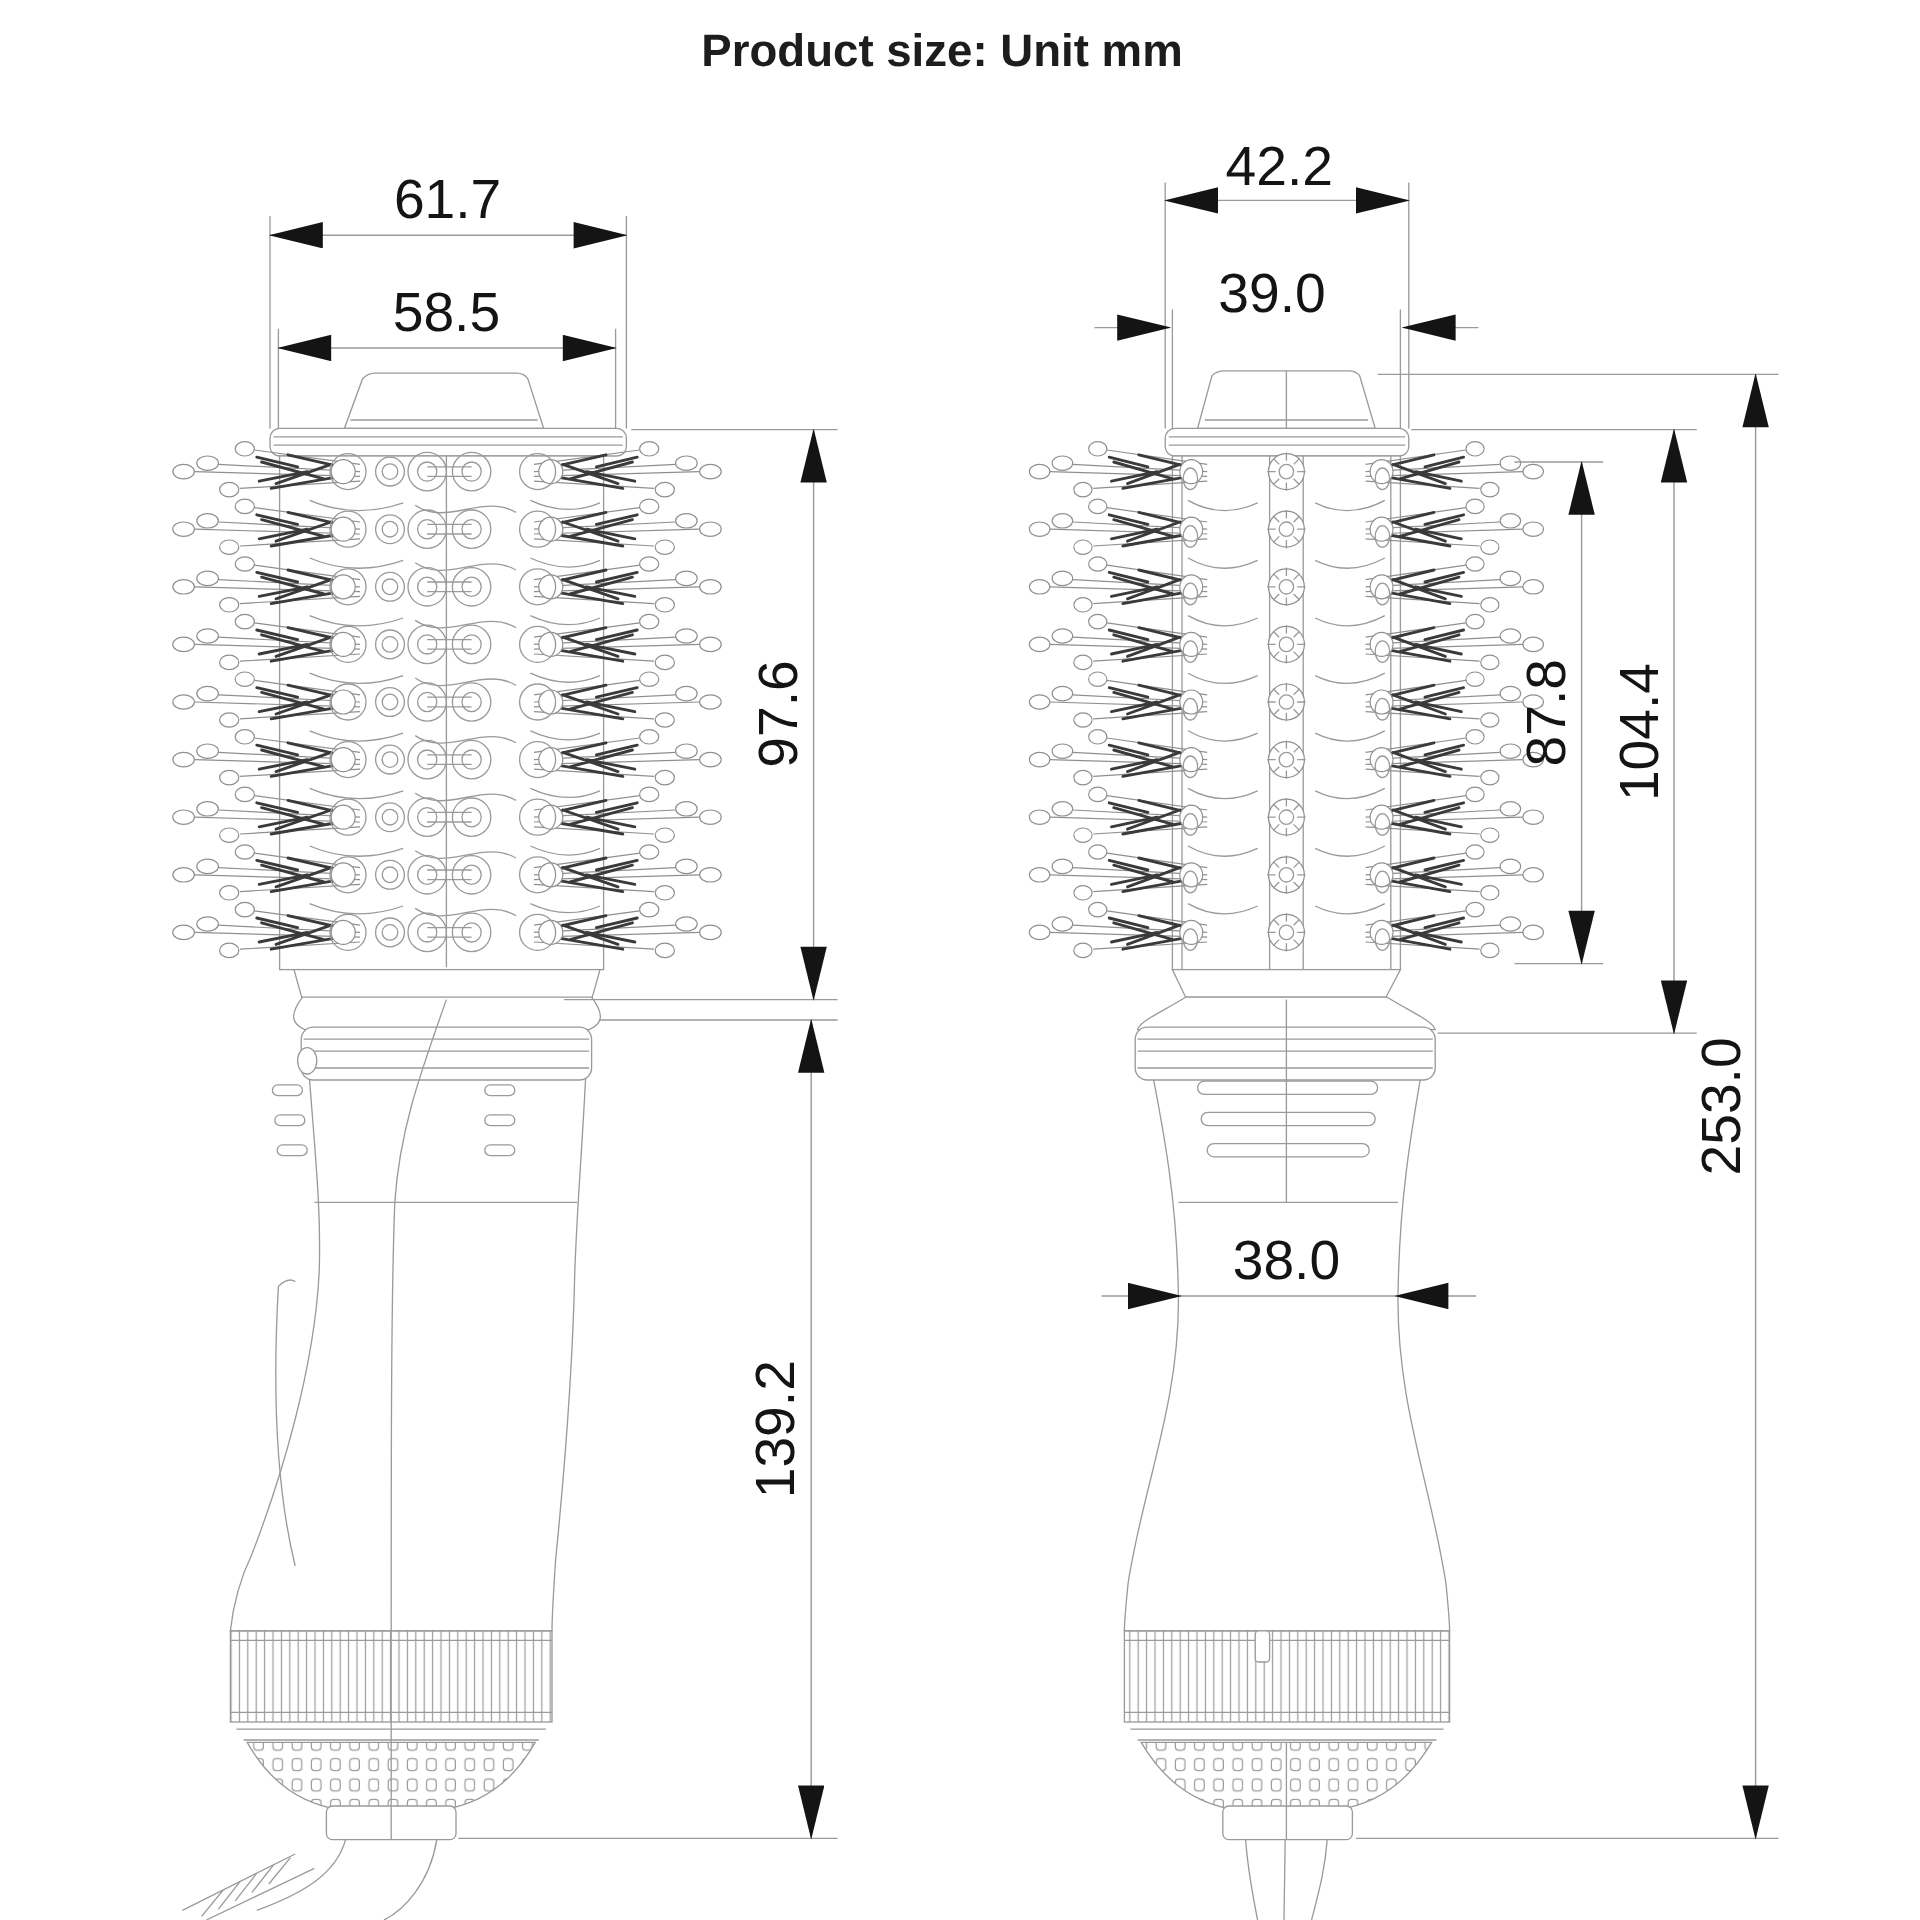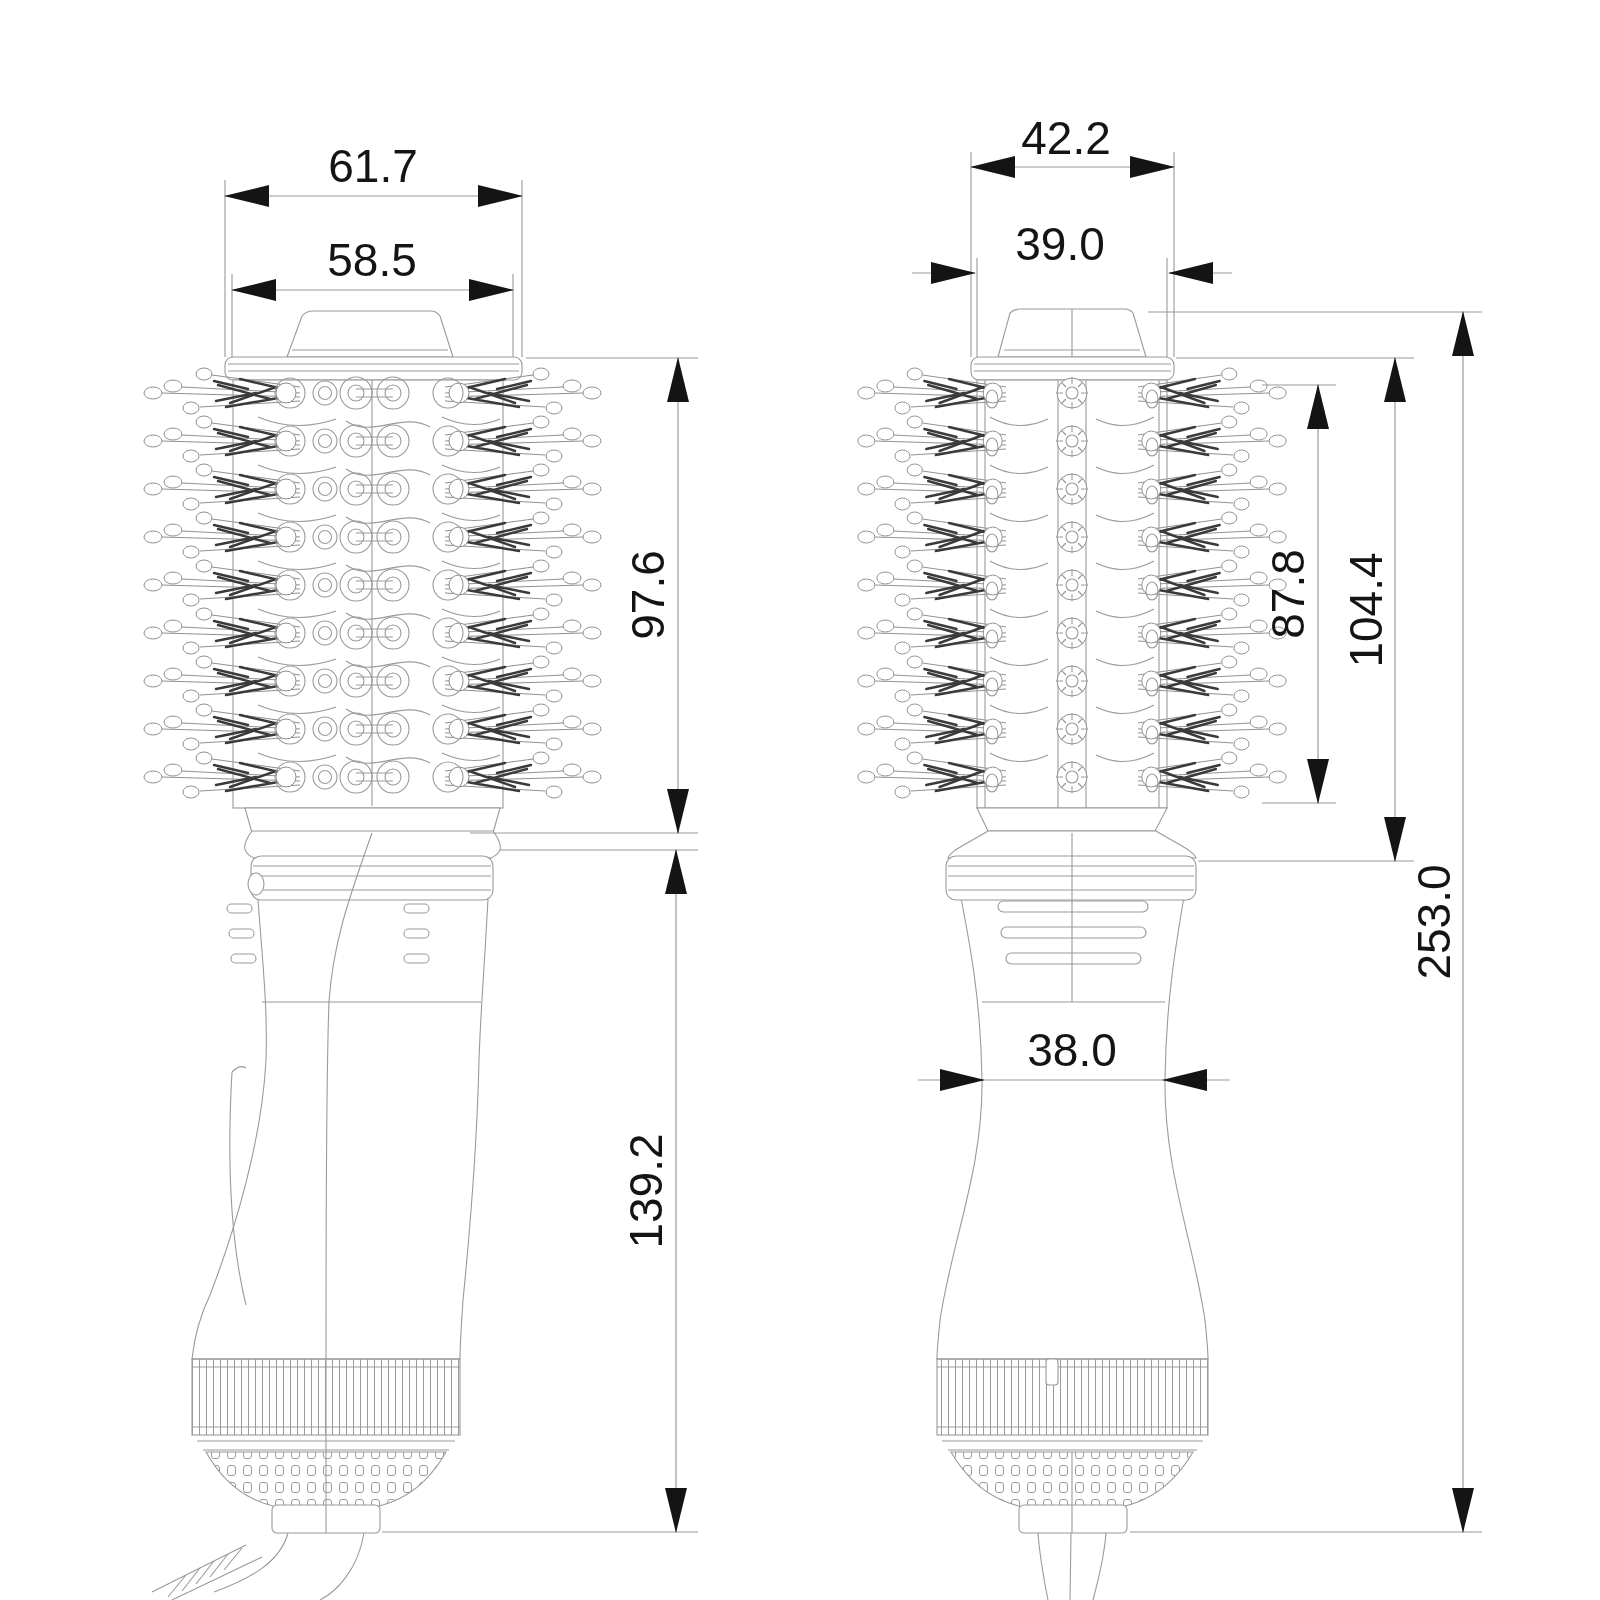--- a/index.html
+++ b/index.html
@@ -14,20 +14,21 @@
   .pw{stroke:#8f8f8f;stroke-width:1;fill:#ffffff;}
   .fz{stroke:#3a3a3a;stroke-width:2.4;fill:none;stroke-linecap:round;}
   .dln{stroke:#9a9a9a;stroke-width:1.2;fill:none;}
   .xln{stroke:#9a9a9a;stroke-width:1.1;fill:none;}
   .dtx{font-family:"Liberation Sans",sans-serif;font-size:46px;fill:#141414;}
 </style>
 </head>
 <body>
 
 <div id="stage">
+  <div id="title">Product size: Unit mm</div>
 
   <svg width="1600" height="1600" viewBox="0 0 1600 1600">
     <defs>
       <marker id="ah" markerWidth="50" markerHeight="26" refX="46" refY="11" orient="auto-start-reverse" markerUnits="userSpaceOnUse">
         <path d="M47,11 L2,0 L2,22 Z" fill="#141414"></path>
       </marker>
       <pattern id="ribs" width="7" height="90" patternUnits="userSpaceOnUse">
         <path d="M3.5,0 V90" stroke="#9a9a9a" stroke-width="1"></path>
       </pattern>
       <pattern id="holes" width="16" height="17" patternUnits="userSpaceOnUse">

